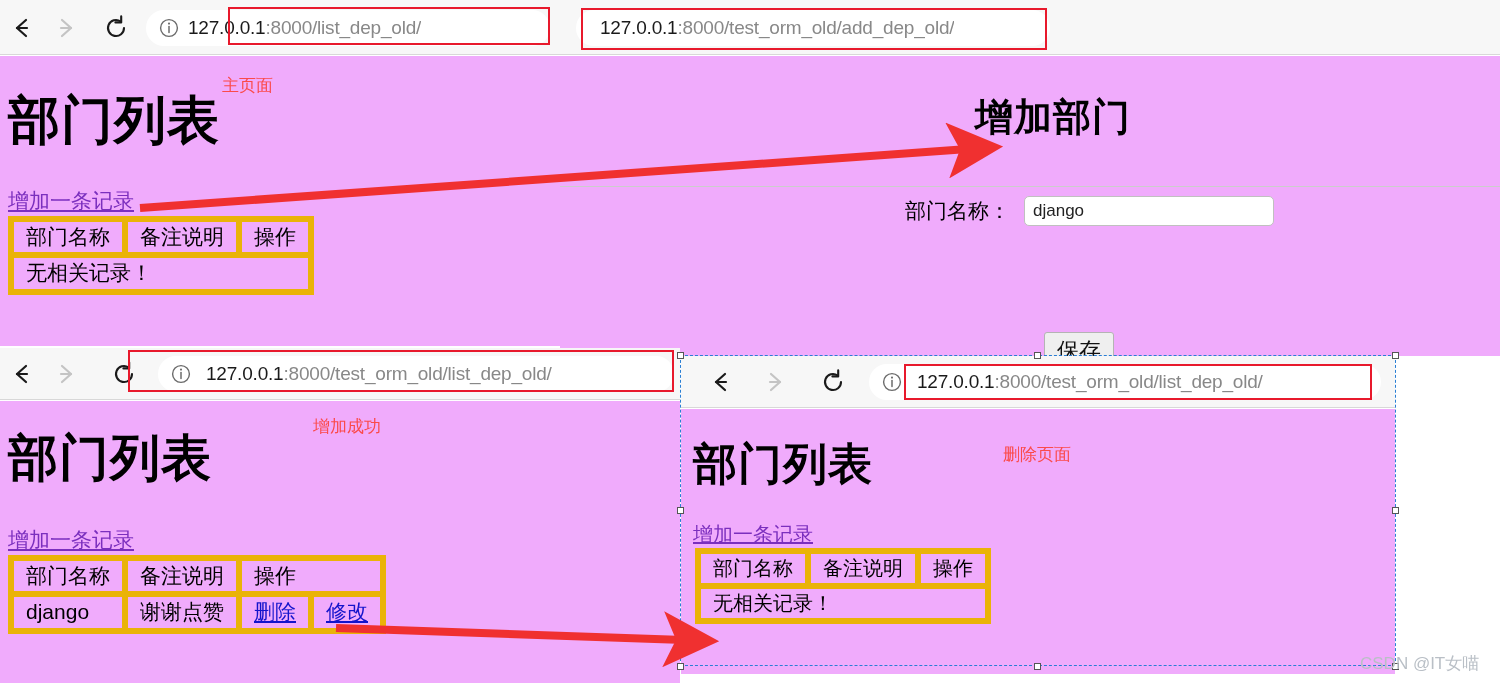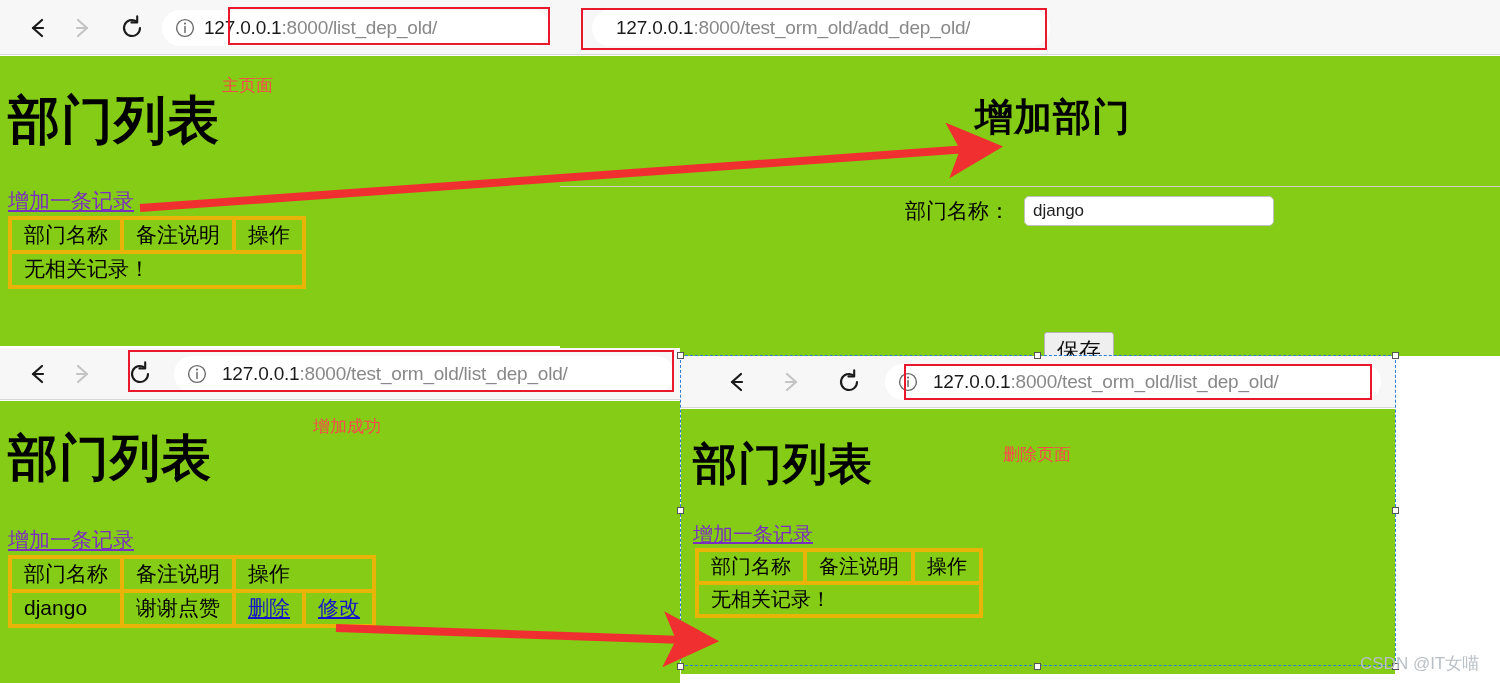--- a/index.html
+++ b/index.html
@@ -15,21 +15,20 @@
 
   
   .browser {
     position: absolute;
     background: #f7f7f7;
   }
   .chrome-row {
     display: flex;
     align-items: center;
     height: 100%;
-    margin-left: 16px;
   }
   .nav-btn {
     width: 44px;
     height: 44px;
     display: flex;
     align-items: center;
     justify-content: center;
     flex: 0 0 auto;
   }
   .nav-btn svg { display: block; }
@@ -61,40 +60,40 @@
   }
   .url-text .host { color: #1a1a1a; }
   .chrome-underline {
     position: absolute;
     left: 0; right: 0; bottom: 0;
     height: 1px;
     background: #d8d8d8;
   }
 
   
-  .page { position: absolute; background: #84cc16; }
+  .page { position: absolute; background: #f0abfc; }
   .page-title {
     font-family: "DejaVu Sans", sans-serif;
     font-weight: bold;
     color: #000000;
     margin: 0;
     letter-spacing: 1px;
   }
   .add-link {
     color: #7b2fbe;
     text-decoration: underline;
     font-size: 21px;
     white-space: nowrap;
   }
   table.dep {
     border-collapse: collapse;
     border: 1px solid #5a5a5a;
   }
   table.dep td {
-    border: 4px solid #eab308;
+    border: 6px solid #eab308;
     font-size: 21px;
     color: #000;
     padding: 1px 12px;
     white-space: nowrap;
     line-height: 1.35;
   }
   .op-link {
     color: #1414cc;
     text-decoration: underline;
   }

